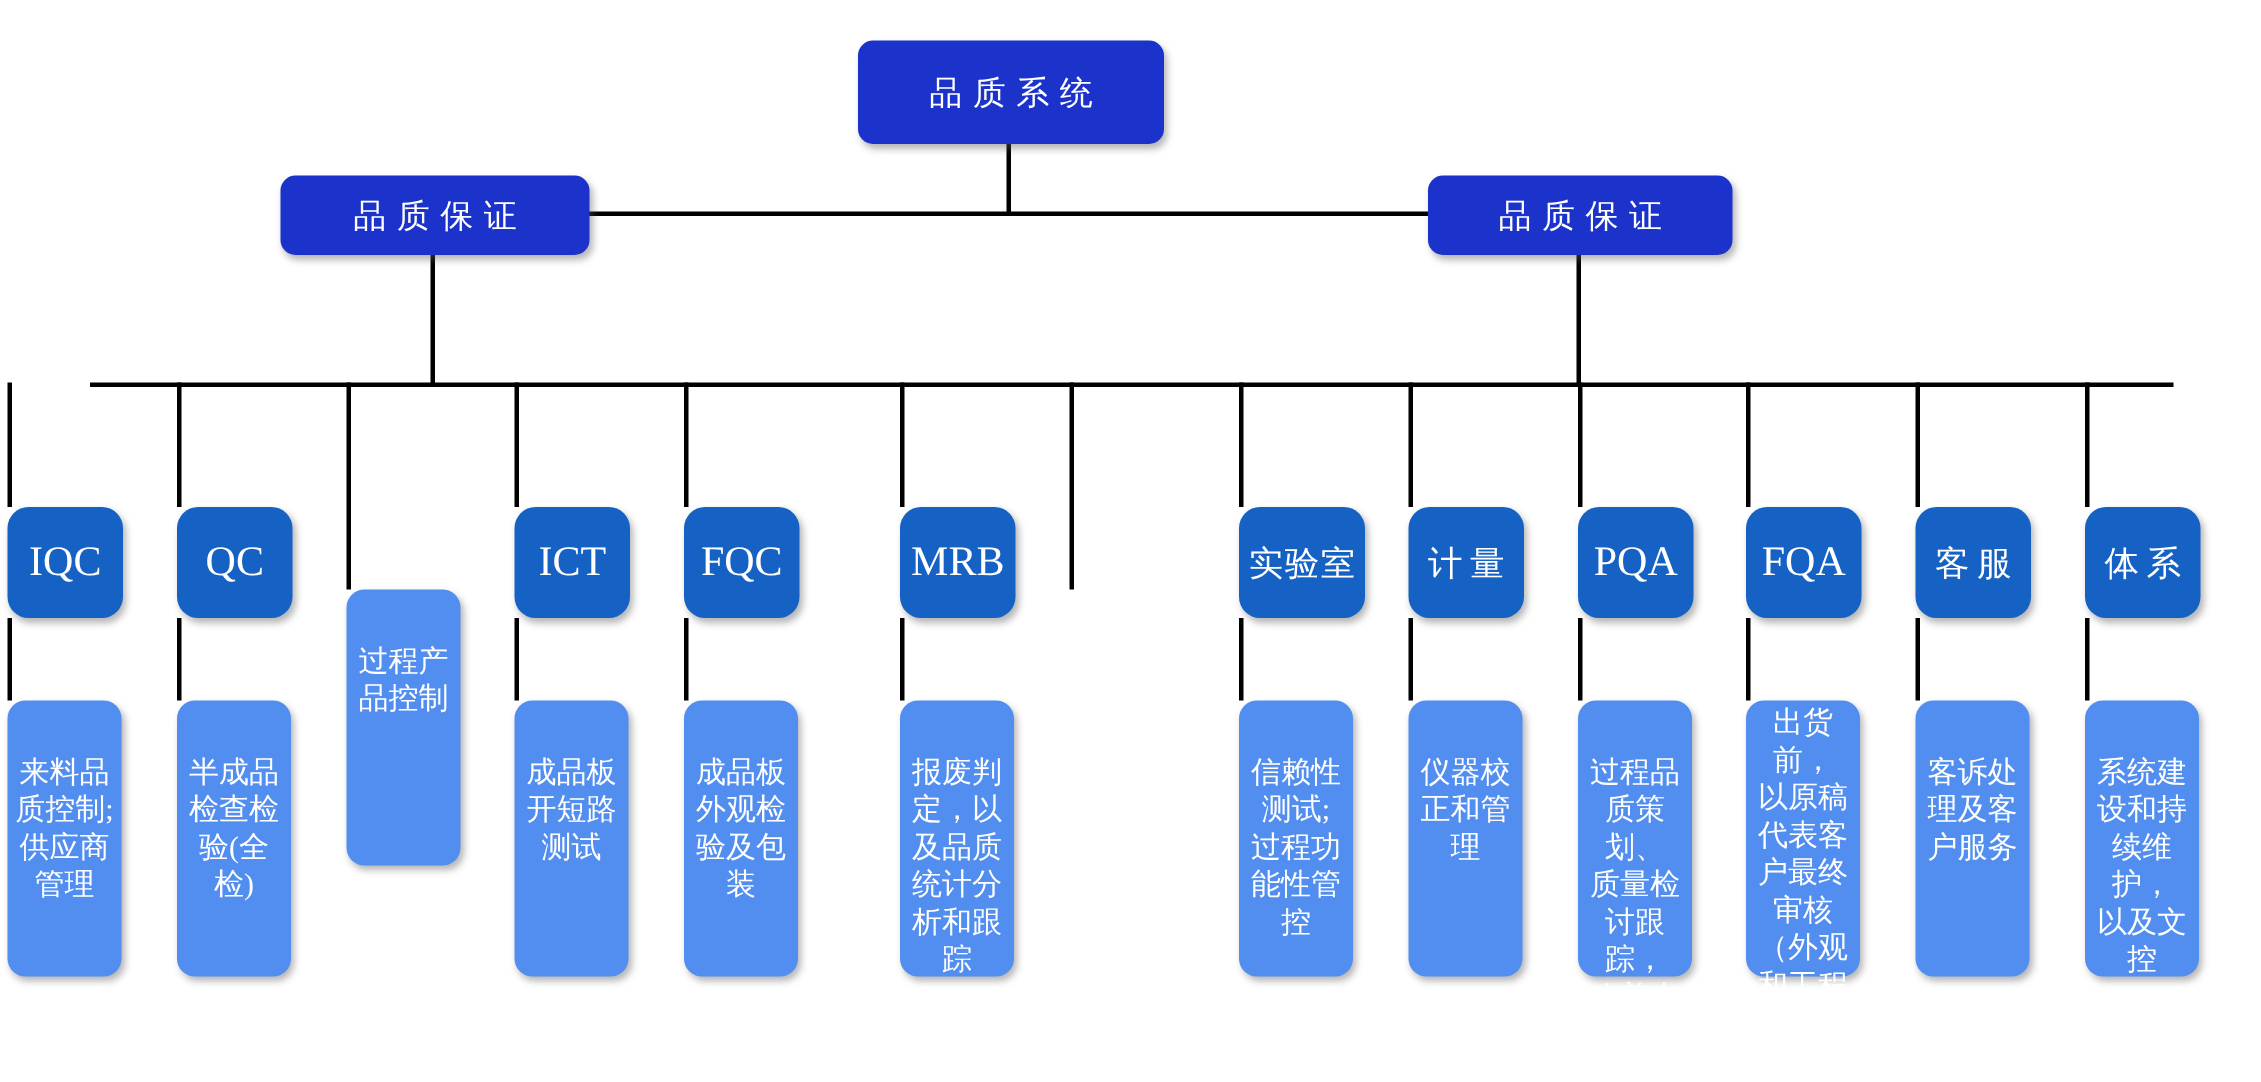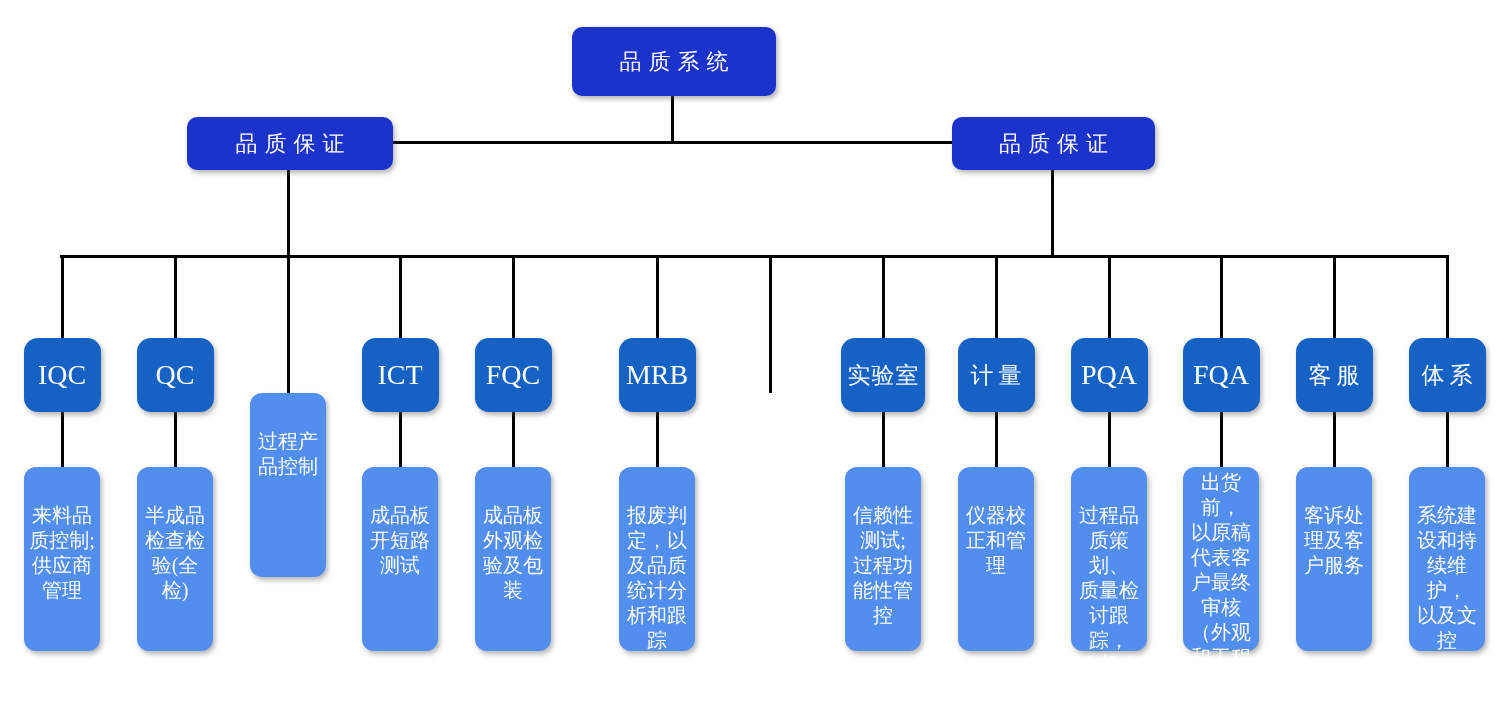--- a/index.html
+++ b/index.html
@@ -22,21 +22,21 @@
     border-radius:10px;
     display:flex;align-items:center;justify-content:center;
     font-size:22px;
     box-shadow:2px 3px 5px rgba(90,90,90,.45);
     z-index:2;
   }
   .topnode span{letter-spacing:7px;margin-right:-7px;white-space:nowrap;}
   
   .col{
     position:absolute;top:255px;width:114px;
-    display:flex;flex-direction:column;align-items:center;
+    display:flex;flex-direction:column;
   }
   .drop1{width:3px;height:83px;background:var(--line,#000000);}
   .drop2{width:3px;height:55px;background:var(--line,#000000);}
   .mid{
     width:77px;height:74px;flex:none;
     background:var(--node_mid,#1562c4);
     color:var(--text,#ffffff);
     border-radius:14px;
     display:flex;align-items:center;justify-content:center;
     font-size:28px;

